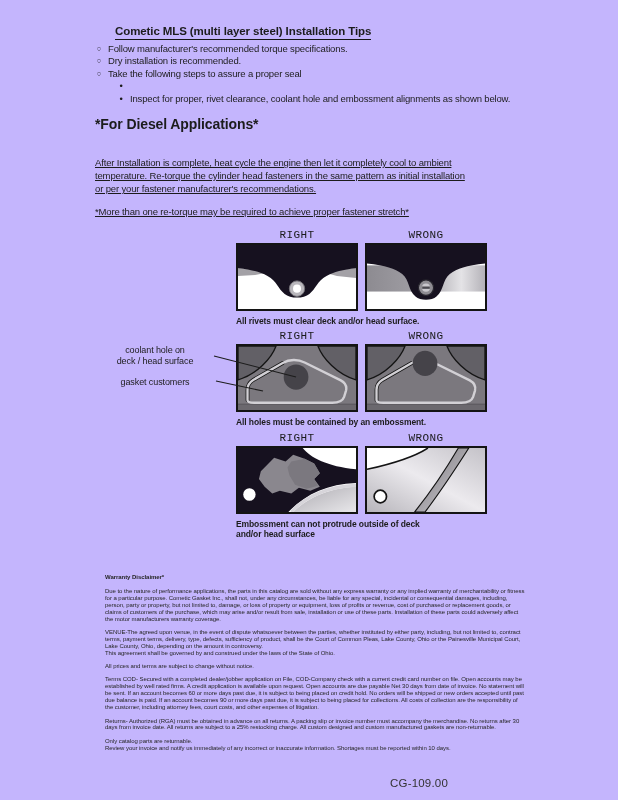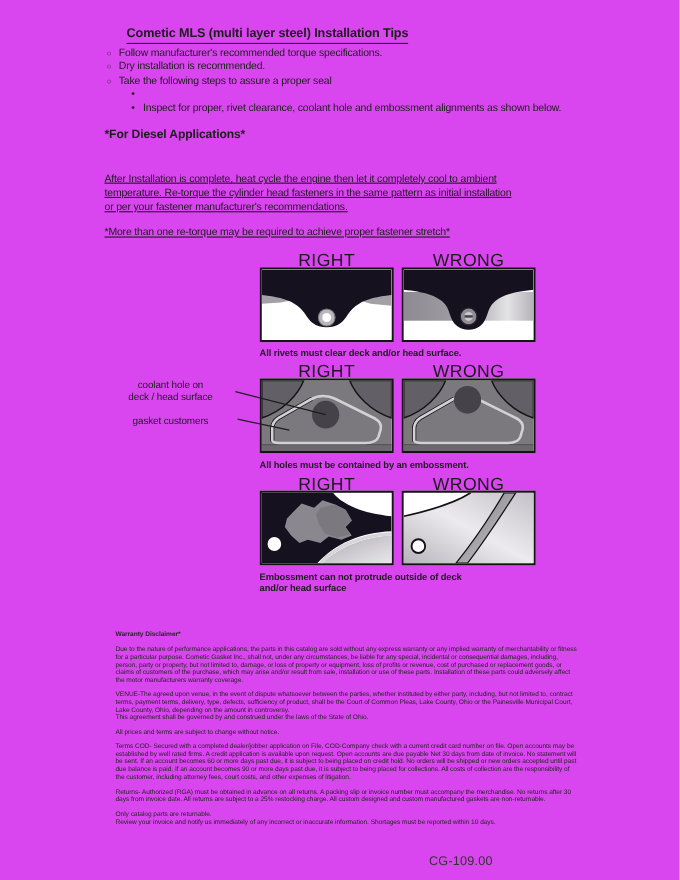--- a/index.html
+++ b/index.html
@@ -1,39 +1,39 @@
 <!DOCTYPE html>
 <html><head>
 <meta charset="utf-8">
 <style>
   html,body{margin:0;padding:0;background:#fff;}
-  .page{position:relative;width:618px;height:800px;background:#d946ef;overflow:hidden;
+  .page{position:relative;width:618px;height:800px;background:#c4b5fd;overflow:hidden;
         font-family:"Liberation Sans","DejaVu Sans",sans-serif;color:#1c1c1c;}
 
   .title{position:absolute;left:115px;top:25px;font-size:11.5px;font-weight:bold;
          letter-spacing:-0.1px;border-bottom:1.6px solid #161616;padding-bottom:2px;}
 
   .bullets{position:absolute;left:95px;top:43px;font-size:9.5px;line-height:12.4px;letter-spacing:-0.15px;}
   .b{display:flex;gap:5px;align-items:flex-start;}
   .b .mk{width:8px;text-align:center;flex:0 0 auto;}
   .mk-o{font-size:7.5px;line-height:12.4px;}
   .mk-d{font-size:9.5px;line-height:12.4px;}
   .sub{padding-left:22px;}
   .pre{white-space:pre;}
 
-  .diesel-h{position:absolute;left:95px;top:116px;font-size:11px;font-weight:bold;letter-spacing:-0.1px;}
+  .diesel-h{position:absolute;left:95px;top:116px;font-size:14px;font-weight:bold;letter-spacing:-0.1px;}
   .para{position:absolute;left:95px;font-size:9.5px;line-height:13px;letter-spacing:-0.15px;white-space:pre;}
   .para1{top:133px;}
   .para2{top:156px;text-decoration:underline;}
   .note{top:205px;text-decoration:underline;}
 
   .dgrow{position:absolute;left:236px;width:252px;}
   .dgrow.r1{top:229px;} .dgrow.r2{top:330px;} .dgrow.r3{top:432px;}
   .dg-labels{display:flex;gap:7px;height:13px;}
-  .dg-labels span{width:122px;text-align:center;font-size:16px;letter-spacing:0.4px;color:#1a1a1a;}
+  .dg-labels span{width:122px;text-align:center;font-size:11px;letter-spacing:0.4px;color:#1a1a1a;font-family:Liberation Mono, monospace;}
   .dg-boxes{display:flex;gap:7px;margin-top:1px;}
   .panel{width:118px;height:64px;border:2px solid #141414;background:#fff;font-size:0;}
   .dg-caption{margin-top:5px;font-size:8.5px;font-weight:bold;line-height:10px;
               letter-spacing:-0.1px;white-space:pre-line;}
 
   .callout{position:absolute;width:120px;left:95px;text-align:center;font-size:9px;
            line-height:10.5px;letter-spacing:-0.1px;white-space:pre-line;}
   .co1{top:345px;} .co2{top:377px;}
   .leaders{position:absolute;left:210px;top:350px;z-index:5;pointer-events:none;}
 

